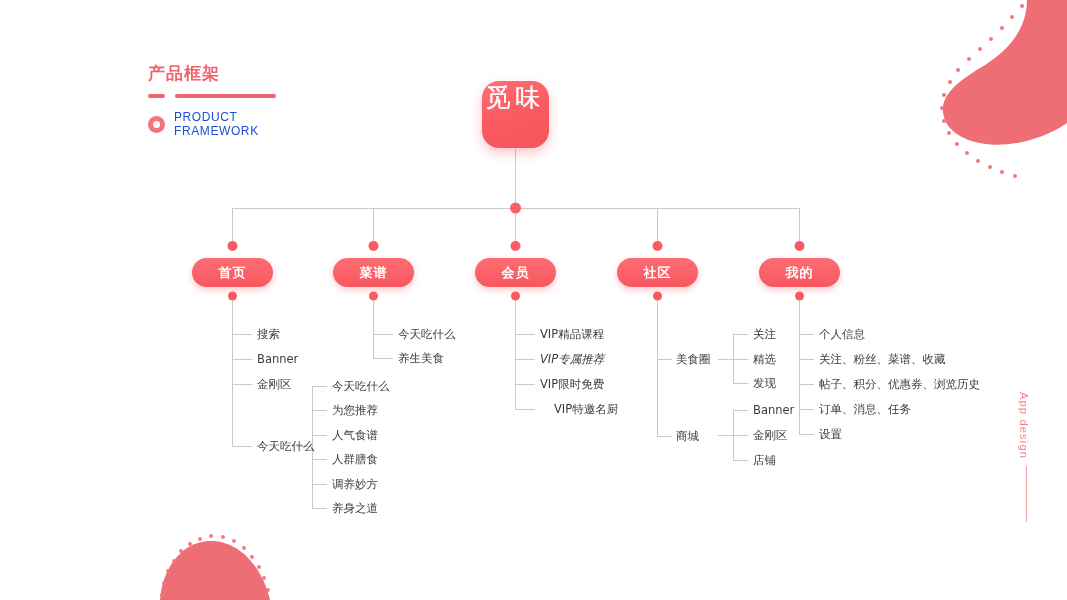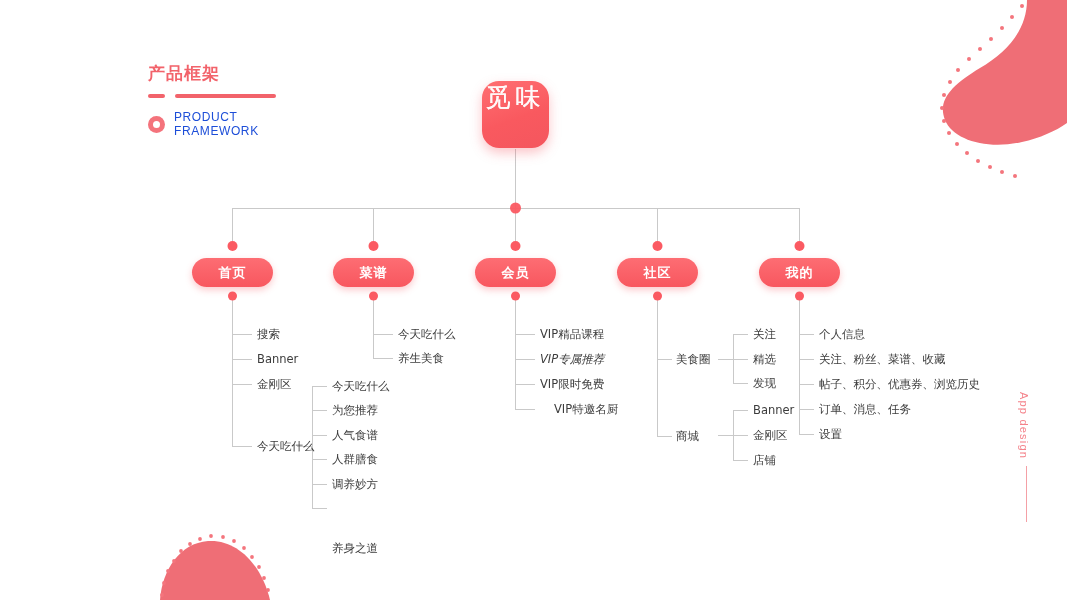--- a/index.html
+++ b/index.html
@@ -243,21 +243,21 @@
   <div class="leaf" style="left:245px;top:328px;">搜索</div>
   <div class="leaf" style="left:245px;top:353px;">Banner</div>
   <div class="leaf" style="left:245px;top:378px;">金刚区</div>
   <div class="leaf" style="left:245px;top:440px;">今天吃什么</div>
 
   <div class="leaf" style="left:320px;top:380px;">今天吃什么</div>
   <div class="leaf" style="left:320px;top:404px;">为您推荐</div>
   <div class="leaf" style="left:320px;top:429px;">人气食谱</div>
   <div class="leaf" style="left:320px;top:453px;">人群膳食</div>
   <div class="leaf" style="left:320px;top:478px;">调养妙方</div>
-  <div class="leaf" style="left:320px;top:502px;margin-top:40px;">养身之道</div>
+  <div class="leaf" style="left:320px;top:502px;">养身之道</div>
 
   <div class="leaf" style="left:386px;top:328px;">今天吃什么</div>
   <div class="leaf" style="left:386px;top:352px;">养生美食</div>
 
   <div class="leaf" style="left:528px;top:328px;">VIP精品课程</div>
   <div class="leaf" style="left:528px;top:353px;font-style:italic;">VIP专属推荐</div>
   <div class="leaf" style="left:528px;top:378px;">VIP限时免费</div>
   <div class="leaf" style="left:528px;top:403px;margin-left:14px;">VIP特邀名厨</div>
 
   <div class="leaf" style="left:664px;top:353px;">美食圈</div>

